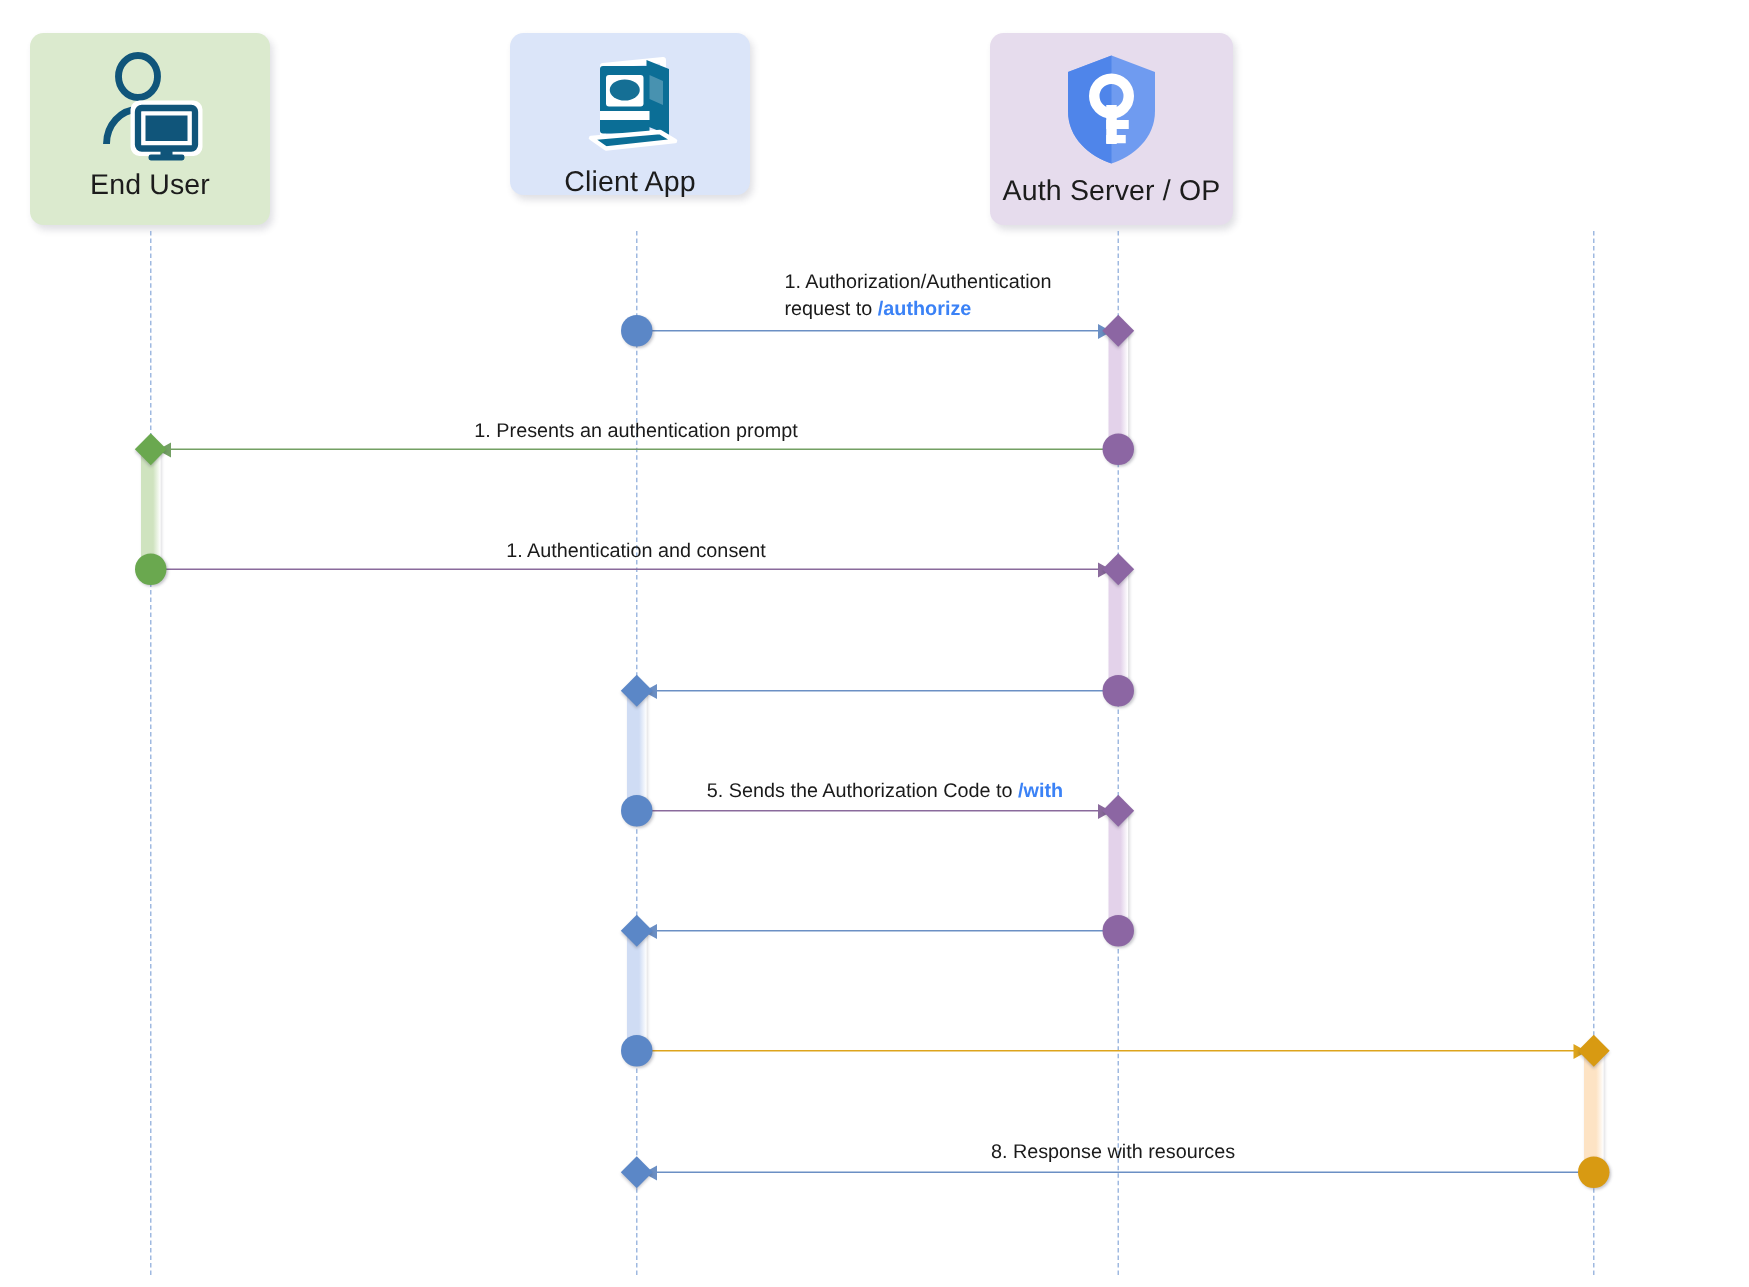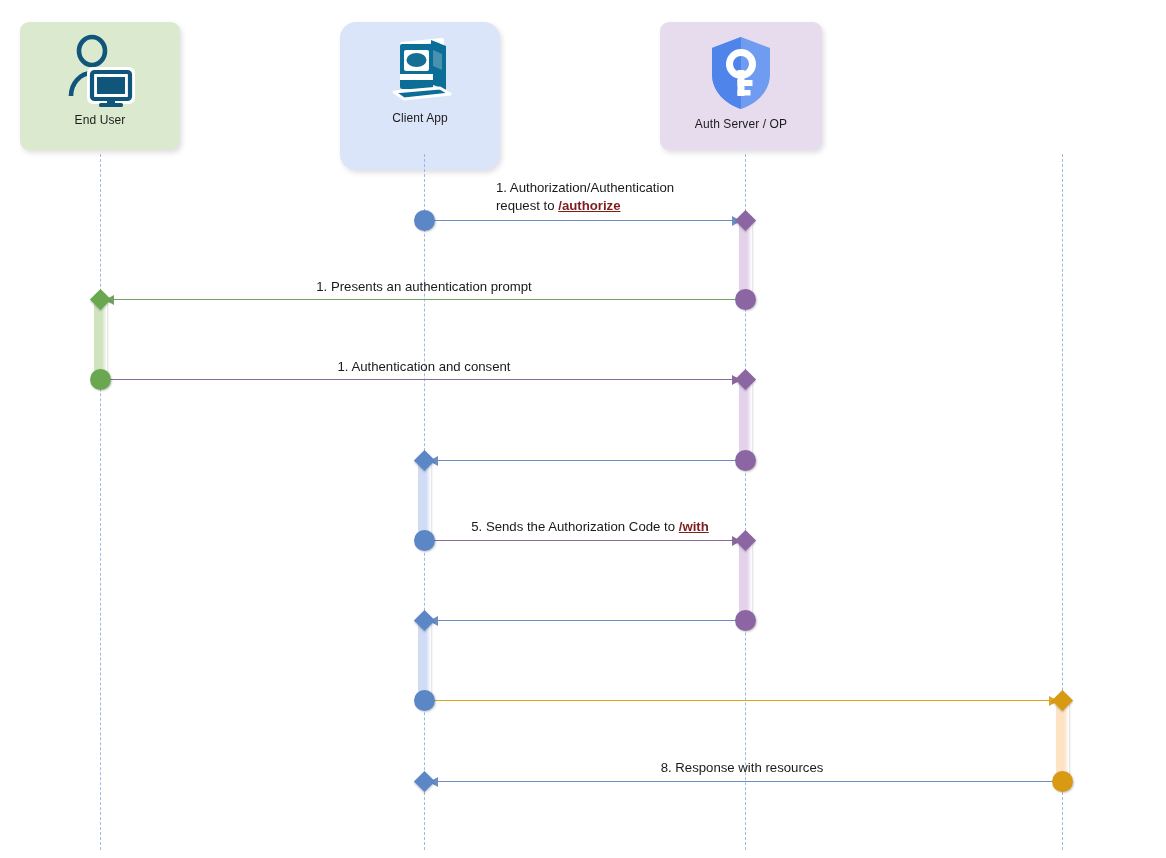--- a/index.html
+++ b/index.html
@@ -18,21 +18,21 @@
     display:flex;flex-direction:column;
     align-items:center;justify-content:flex-start;
     box-shadow:2px 3px 5px rgba(60,60,90,0.16);
   }
   .participant .picon{
     flex:0 0 auto;
     display:flex;align-items:center;justify-content:center;
     margin-top:12px;
   }
   .participant .plabel{
-    font-size:12px;color:#1c1c1c;
+    font-size:19px;color:#1c1c1c;
     text-align:left;line-height:1.1;
     margin-top:6px;
     letter-spacing:.1px;
     white-space:nowrap;
   }
 
   
   .lifeline{
     position:absolute;width:0;
     border-left:1.6px dashed;
@@ -70,21 +70,21 @@
 
   
   .msglabel{
     position:absolute;
     font-size:13.2px;color:#1a1a1a;
     line-height:1.36;
     white-space:nowrap;
     text-align:center;
     transform:translateX(-50%);
   }
-  .msglabel .hl-blue{color:#7f1d1d;font-weight:bold;text-decoration:underline;}
+  .msglabel .hl-blue{color:#3b82f6;font-weight:bold;}
   .msglabel .hl-green{color:#108a2a;font-weight:bold;}
   .msglabel .ln{display:block;}
   .msglabel.left-align .ln{text-align:left;}
 </style>
 </head>
 <body>
 
 <div id="stage">
     <div class="participant" style="left: 20px; top: 22px; width: 160px; height: 128px; background: rgb(219, 234, 206);">
       <div class="picon">
@@ -96,21 +96,21 @@
       <rect x="27" y="36" width="42" height="31" rx="3" fill="#ffffff" stroke="#ffffff" stroke-width="6"></rect>
       <rect x="29" y="38" width="38" height="27" rx="2.5" fill="none" stroke="#10557a" stroke-width="4.2"></rect>
       <rect x="34" y="43" width="28" height="17" fill="#10557a"></rect>
       <rect x="44" y="65" width="8" height="6" fill="#10557a"></rect>
       <rect x="36" y="69" width="24" height="4" rx="1.6" fill="#10557a"></rect>
     </svg>
       </div>
       <div class="plabel">End User</div>
     </div>
     <div class="lifeline" style="left: 100px; top: 154px; height: 696px; border-left-color: rgb(143, 173, 219);"></div>
-    <div class="participant" style="left: 340px; top: 22px; width: 160px; height: 148px; background: rgb(219, 229, 249); border-radius: 16px;">
+    <div class="participant" style="left: 340px; top: 22px; width: 160px; height: 108px; background: rgb(219, 229, 249);">
       <div class="picon">
     <svg width="72" height="72" viewBox="0 0 72 72">
       <g stroke="#ffffff" stroke-width="4" stroke-linejoin="round" fill="none">
         <path d="M18 10 L58 6 L58 54 L18 58 Z"></path>
       </g>
       <path d="M47 6 L62 12 L62 56 L47 50 Z" fill="#0b6e96"></path>
       <rect x="16" y="10" width="33" height="45" rx="2" fill="#0b6e96"></rect>
       <rect x="20" y="16" width="25" height="21" rx="2" fill="#ffffff"></rect>
       <ellipse cx="32.5" cy="26" rx="10" ry="7" fill="#156f95"></ellipse>
       <path d="M49 16 L58 20 L58 36 L49 32 Z" fill="#ffffff" opacity=".25"></path>
@@ -141,21 +141,21 @@
     <div class="activation" style="left: 418px; top: 460px; height: 80px; background: linear-gradient(to right, rgb(207, 220, 244), rgb(207, 220, 244) 62%, rgba(255, 255, 255, 0.55));"></div>
     <div class="activation" style="left: 418px; top: 620px; height: 80px; background: linear-gradient(to right, rgb(207, 220, 244), rgb(207, 220, 244) 62%, rgba(255, 255, 255, 0.55));"></div>
     <div class="activation" style="left: 739px; top: 220px; height: 79px; background: linear-gradient(to right, rgb(227, 210, 234), rgb(227, 210, 234) 62%, rgba(255, 255, 255, 0.55));"></div>
     <div class="activation" style="left: 739px; top: 379px; height: 81px; background: linear-gradient(to right, rgb(227, 210, 234), rgb(227, 210, 234) 62%, rgba(255, 255, 255, 0.55));"></div>
     <div class="activation" style="left: 739px; top: 540px; height: 80px; background: linear-gradient(to right, rgb(227, 210, 234), rgb(227, 210, 234) 62%, rgba(255, 255, 255, 0.55));"></div>
     <div class="activation" style="left: 1056px; top: 700px; height: 81px; background: linear-gradient(to right, rgb(253, 227, 196), rgb(253, 227, 196) 62%, rgba(255, 255, 255, 0.55));"></div>
     <div class="msgline" style="left: 424px; top: 220px; width: 321px; border-top-color: rgb(107, 143, 196);"></div>
     <div class="arrowhead right" style="top: 216px; left: 732px; border-left-color: rgb(107, 143, 196);"></div>
     <div class="dot" style="left: 413.5px; top: 209.5px; background: rgb(91, 135, 199);"></div>
     <div class="diamond" style="left: 737.5px; top: 212.5px; background: rgb(140, 102, 163);"></div>
-    <div class="msglabel left-align" style="left: 585px; top: 179px;">
+    <div class="msglabel left-align" style="left: 612px; top: 179px;">
       <span class="ln"><span>1. Authorization/Authentication</span></span>
       <span class="ln"><span>request to </span><span class="hl-blue">/authorize</span></span>
     </div>
     <div class="msgline" style="left: 100px; top: 299px; width: 645px; border-top-color: rgb(115, 160, 99);"></div>
     <div class="arrowhead left" style="top: 295px; left: 105px; border-right-color: rgb(115, 160, 99);"></div>
     <div class="dot" style="left: 734.5px; top: 288.5px; background: rgb(140, 102, 163);"></div>
     <div class="diamond" style="left: 92.5px; top: 291.5px; background: rgb(106, 168, 79);"></div>
     <div class="msglabel" style="left: 424px; top: 278px;">
       <span class="ln"><span>1. Presents an authentication prompt</span></span>
     </div>

